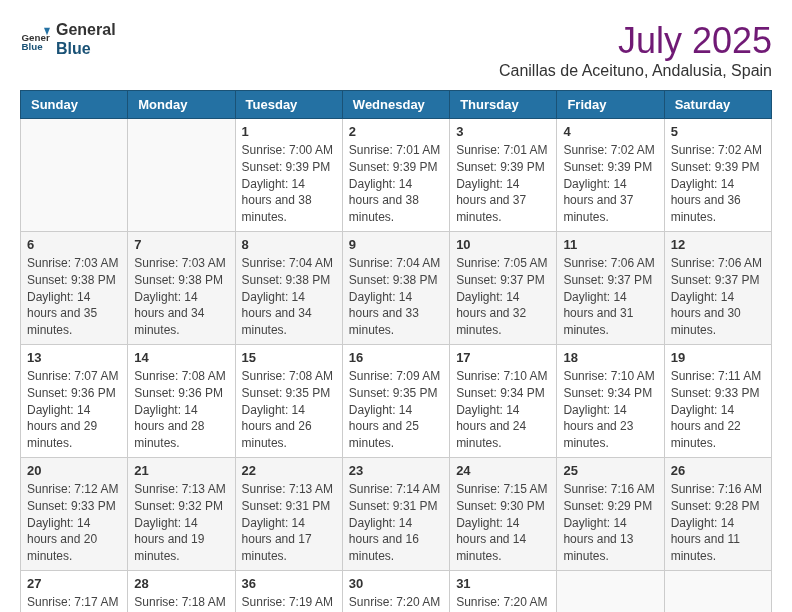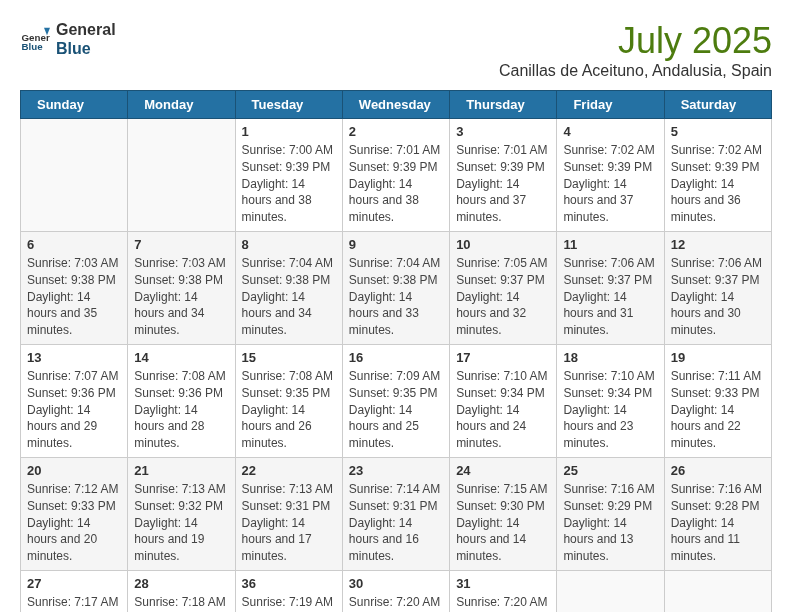--- a/index.html
+++ b/index.html
@@ -23,37 +23,37 @@
     .logo-icon {
       width: 30px;
       height: 30px;
       margin-right: 2px;
     }
     .title-block {
       text-align: right;
     }
     .month-title {
       font-size: 36px;
-      color: #4d7c0f;
+      color: #701a75;
       font-weight: normal;
     }
     .location-title {
       font-size: 16px;
       color: #333;
     }
     table {
       width: 100%;
       border-collapse: collapse;
       table-layout: fixed;
     }
     thead tr th {
       background-color: #2471a3;
       color: white;
       text-align: left;
-      padding: 6px 16px;
+      padding: 6px 10px;
       font-size: 13px;
       font-weight: bold;
       border: 1px solid #1a5276;
     }
     tbody tr td {
       vertical-align: top;
       border: 1px solid #ccc;
       padding: 5px 6px;
       font-size: 10.5px;
       color: #333;

